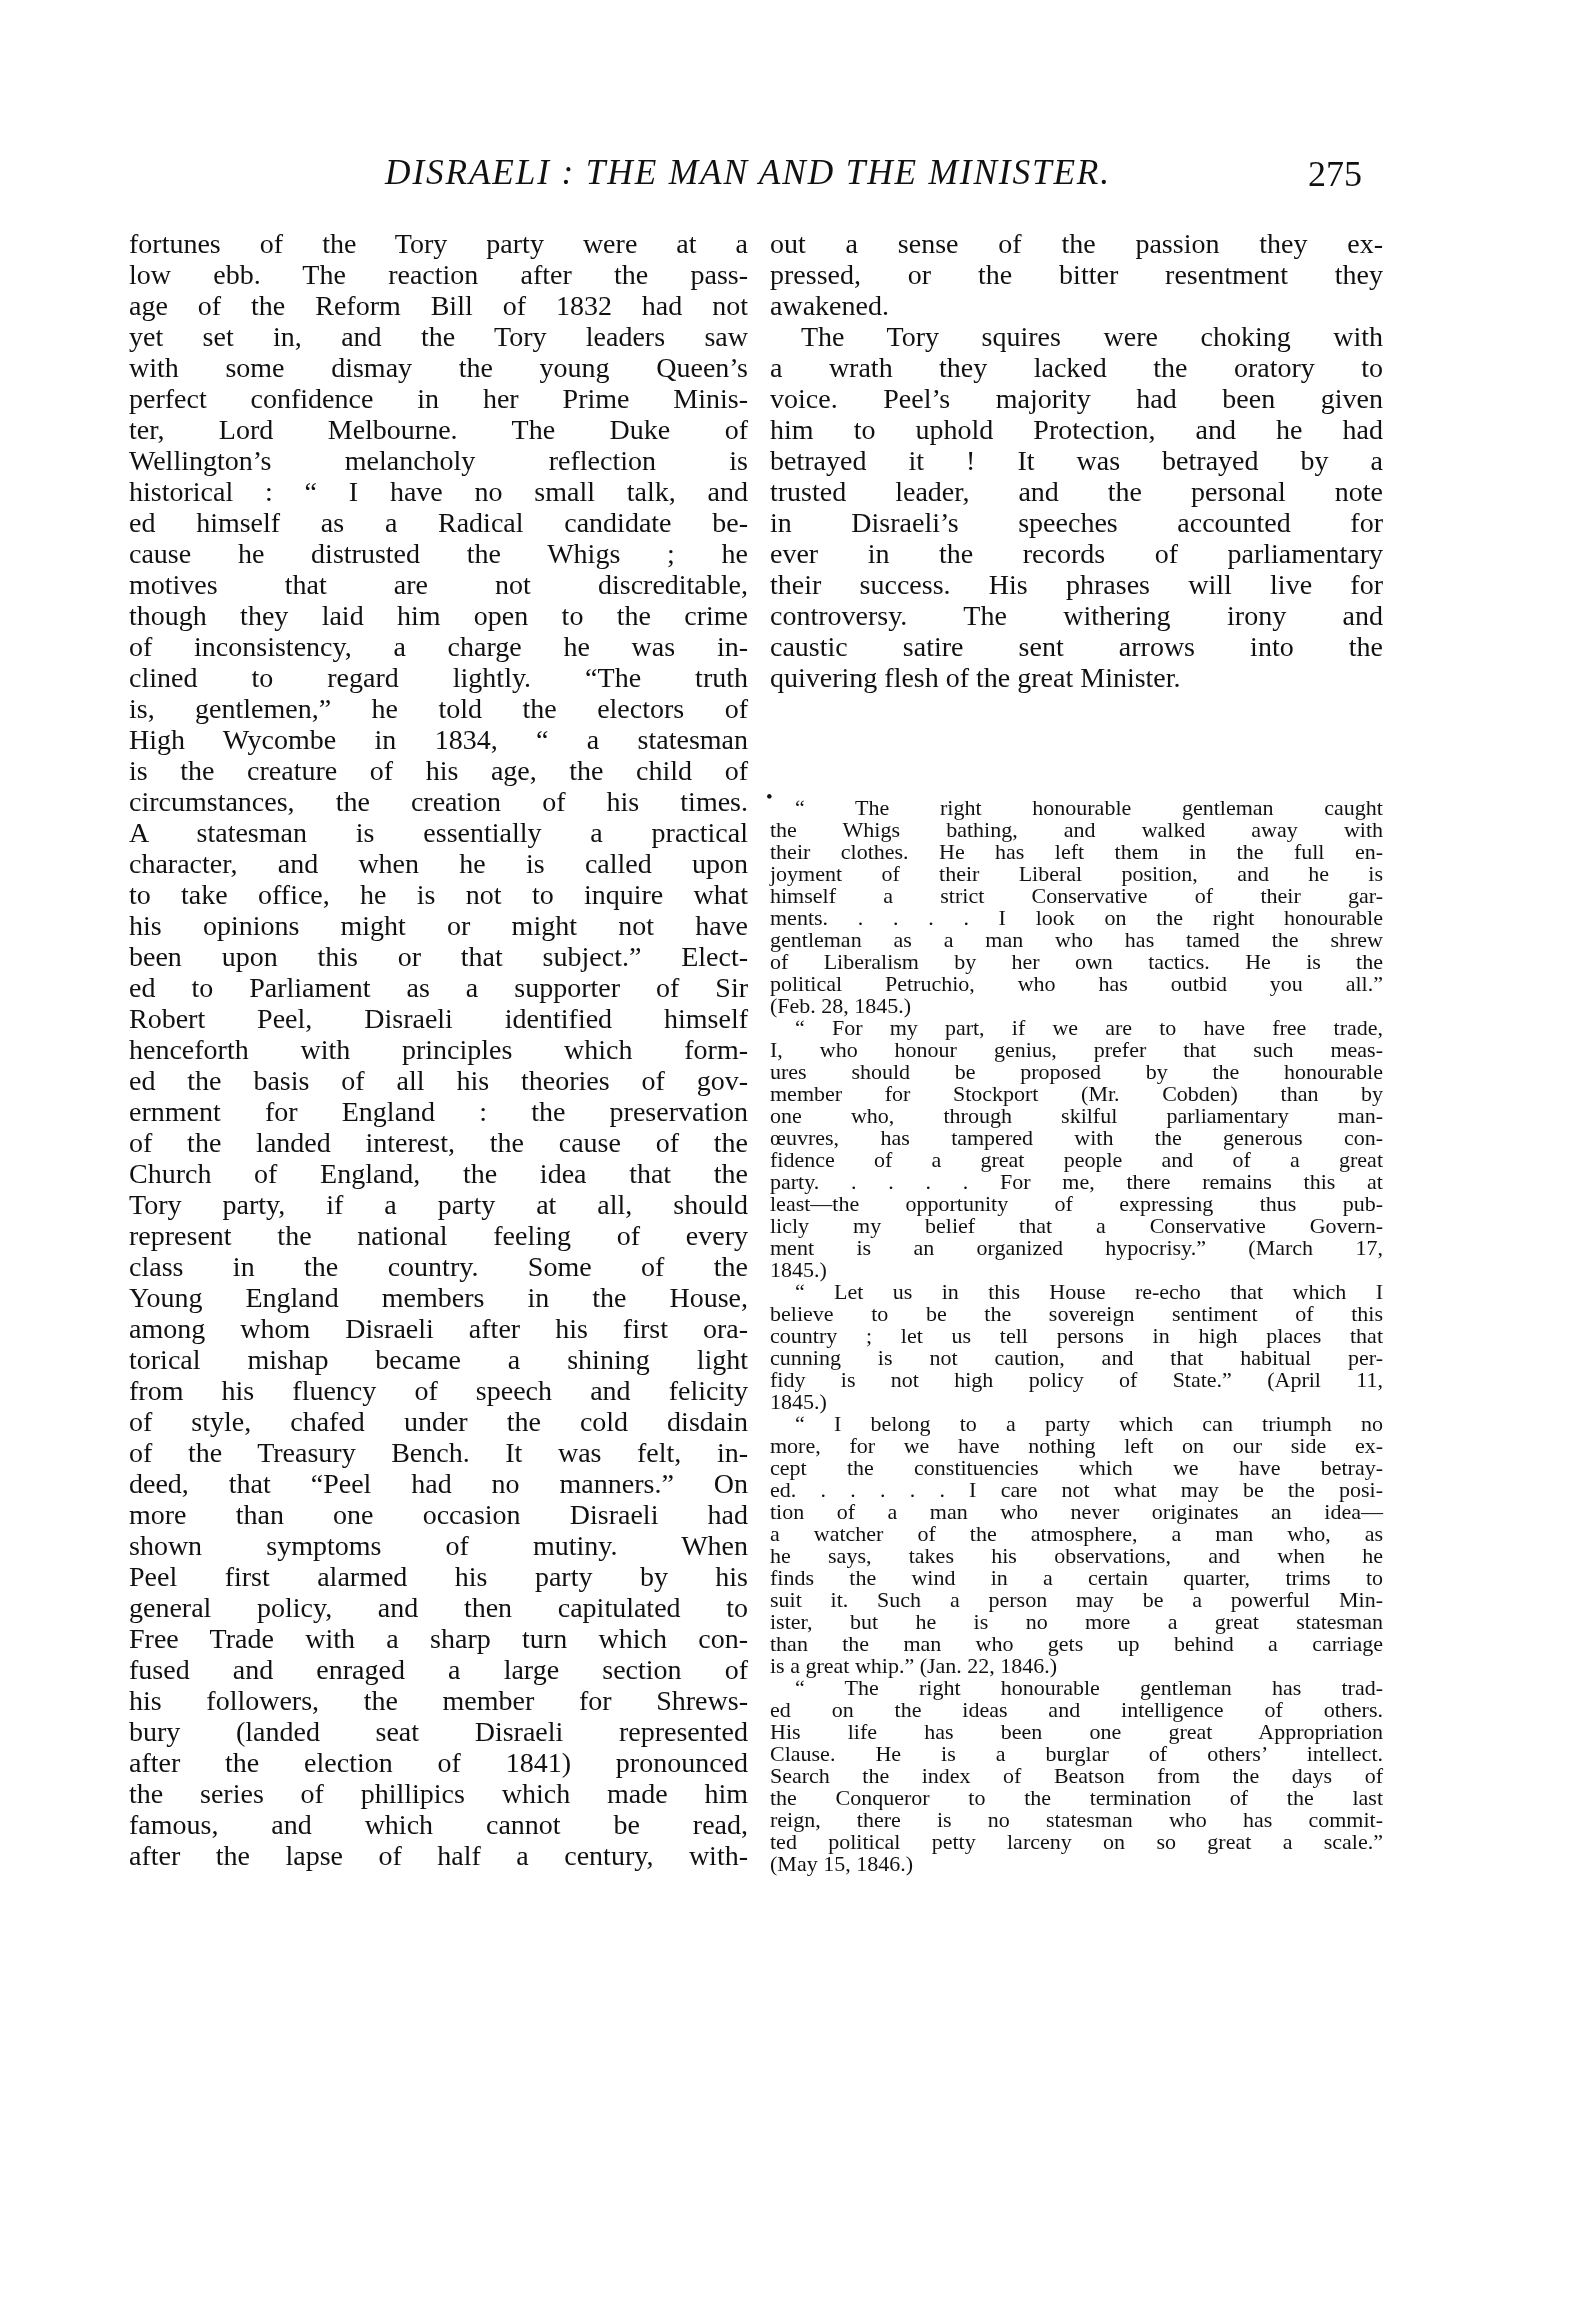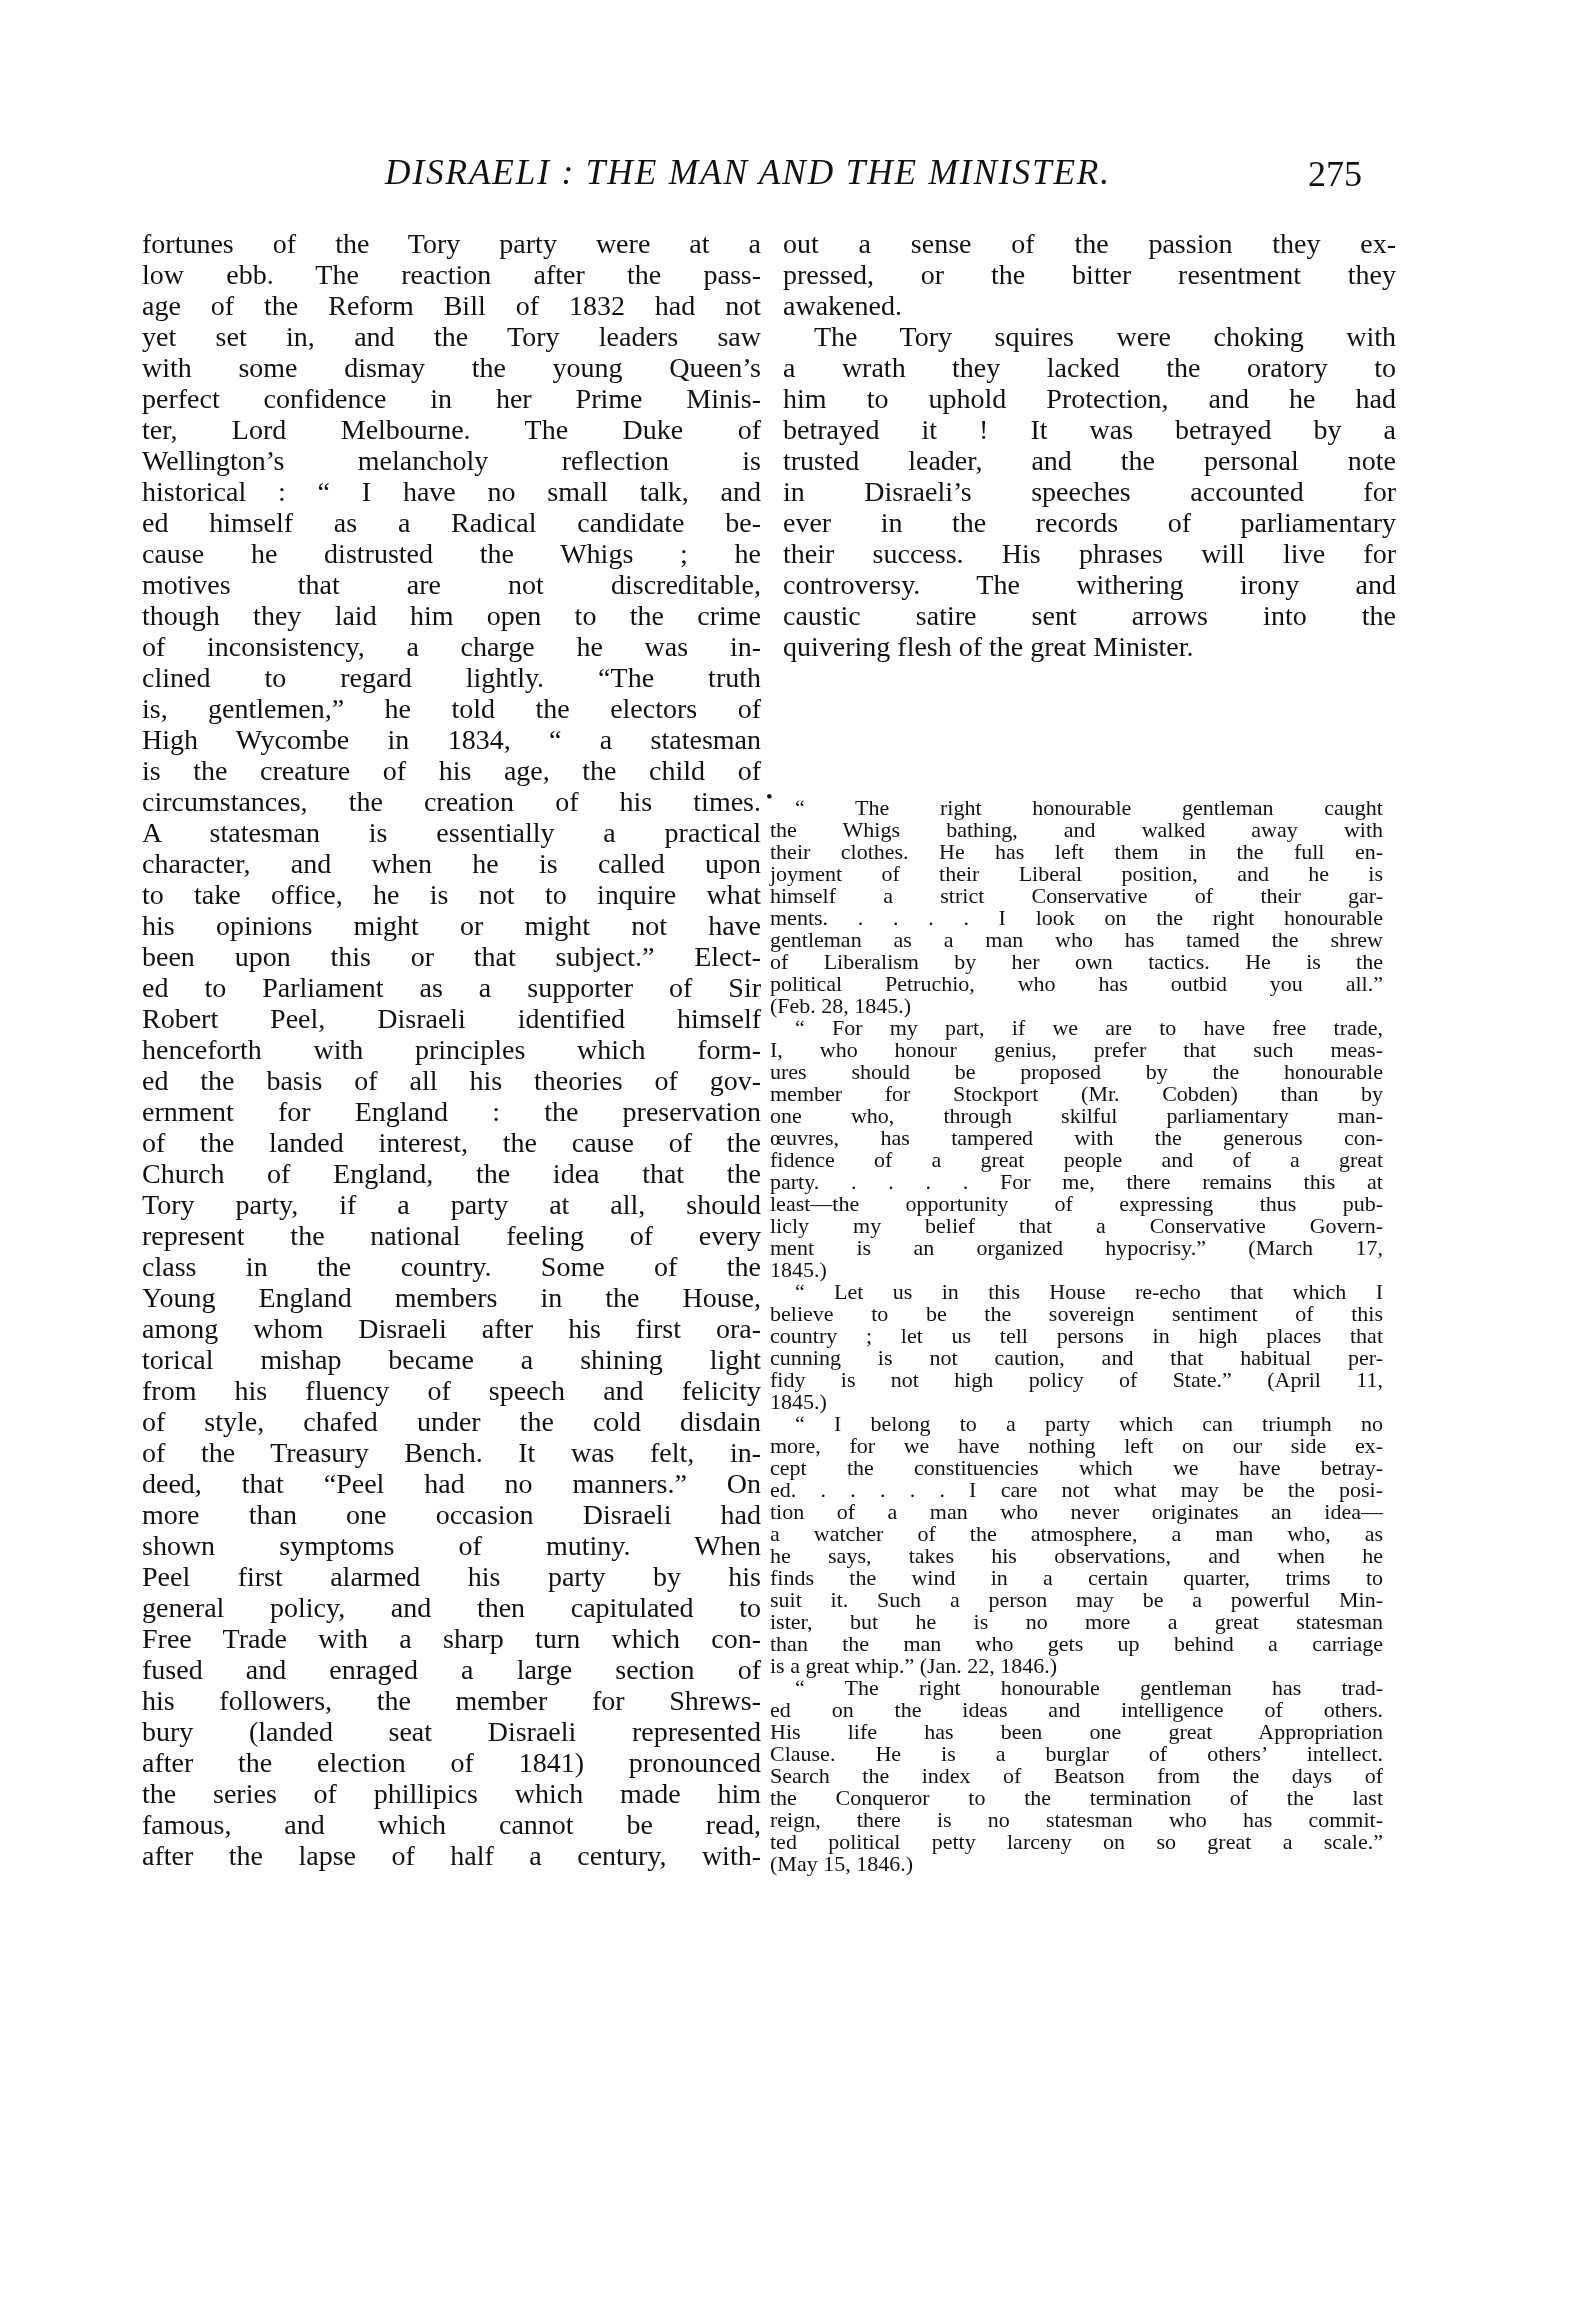--- a/index.html
+++ b/index.html
@@ -1,20 +1,20 @@
 <!DOCTYPE html>
 <html style="font-size:10px"><head>
 <meta charset="utf-8">
 <style>
   html, body { margin: 0; padding: 0; background: #ffffff; }
   body { width: 1572px; height: 2319px; position: relative; overflow: hidden; color: #111111; font-family: "Liberation Serif", "DejaVu Serif", serif; }
   .page { position: absolute; inset: 0; }
   .running-head { position: absolute; top: 151px; left: 327px; width: 842px; text-align: center; font-style: italic; font-size: 36px; letter-spacing: 1.9px; transform: scaleX(0.98); white-space: nowrap; }
   .page-number { position: absolute; top: 153px; left: 1308px; font-size: 36px; }
-  .col { position: absolute; margin-left: 13px; }
+  .col { position: absolute; }
   .col-left { left: 129px; top: 228px; width: 619px; }
   .col-right { left: 770px; top: 228px; width: 613px; }
   .line { display: block; white-space: nowrap; text-align: justify; text-align-last: justify; height: 31px; line-height: 31px; font-size: 28px; }
   .line.last { text-align-last: left; }
   .line.indent { padding-left: 31px; }
   .quote-block { position: absolute; left: 770px; top: 797px; width: 613px; }
   .qline { display: block; white-space: nowrap; text-align: justify; text-align-last: justify; height: 22px; line-height: 22px; font-size: 22px; }
   .qline.last { text-align-last: left; }
   .qline.indent { padding-left: 25px; }
   .mark { position: absolute; left: 766px; top: 786px; font-size: 19px; }
@@ -82,20 +82,21 @@
     <span class="line">famous, and which cannot be read,</span>
     <span class="line">after the lapse of half a century, with-</span>
   </div>
 
   <div class="col col-right">
     <span class="line">out a sense of the passion they ex-</span>
     <span class="line">pressed, or the bitter resentment they</span>
     <span class="line last">awakened.</span>
     <span class="line indent">The Tory squires were choking with</span>
     <span class="line">a wrath they lacked the oratory to</span>
+    <span class="line">voice. Peel’s majority had been given</span>
     <span class="line">him to uphold Protection, and he had</span>
     <span class="line">betrayed it ! It was betrayed by a</span>
     <span class="line">trusted leader, and the personal note</span>
     <span class="line">in Disraeli’s speeches accounted for</span>
     <span class="line">ever in the records of parliamentary</span>
     <span class="line">their success. His phrases will live for</span>
     <span class="line">controversy. The withering irony and</span>
     <span class="line">caustic satire sent arrows into the</span>
     <span class="line last">quivering flesh of the great Minister.</span>
   </div>

